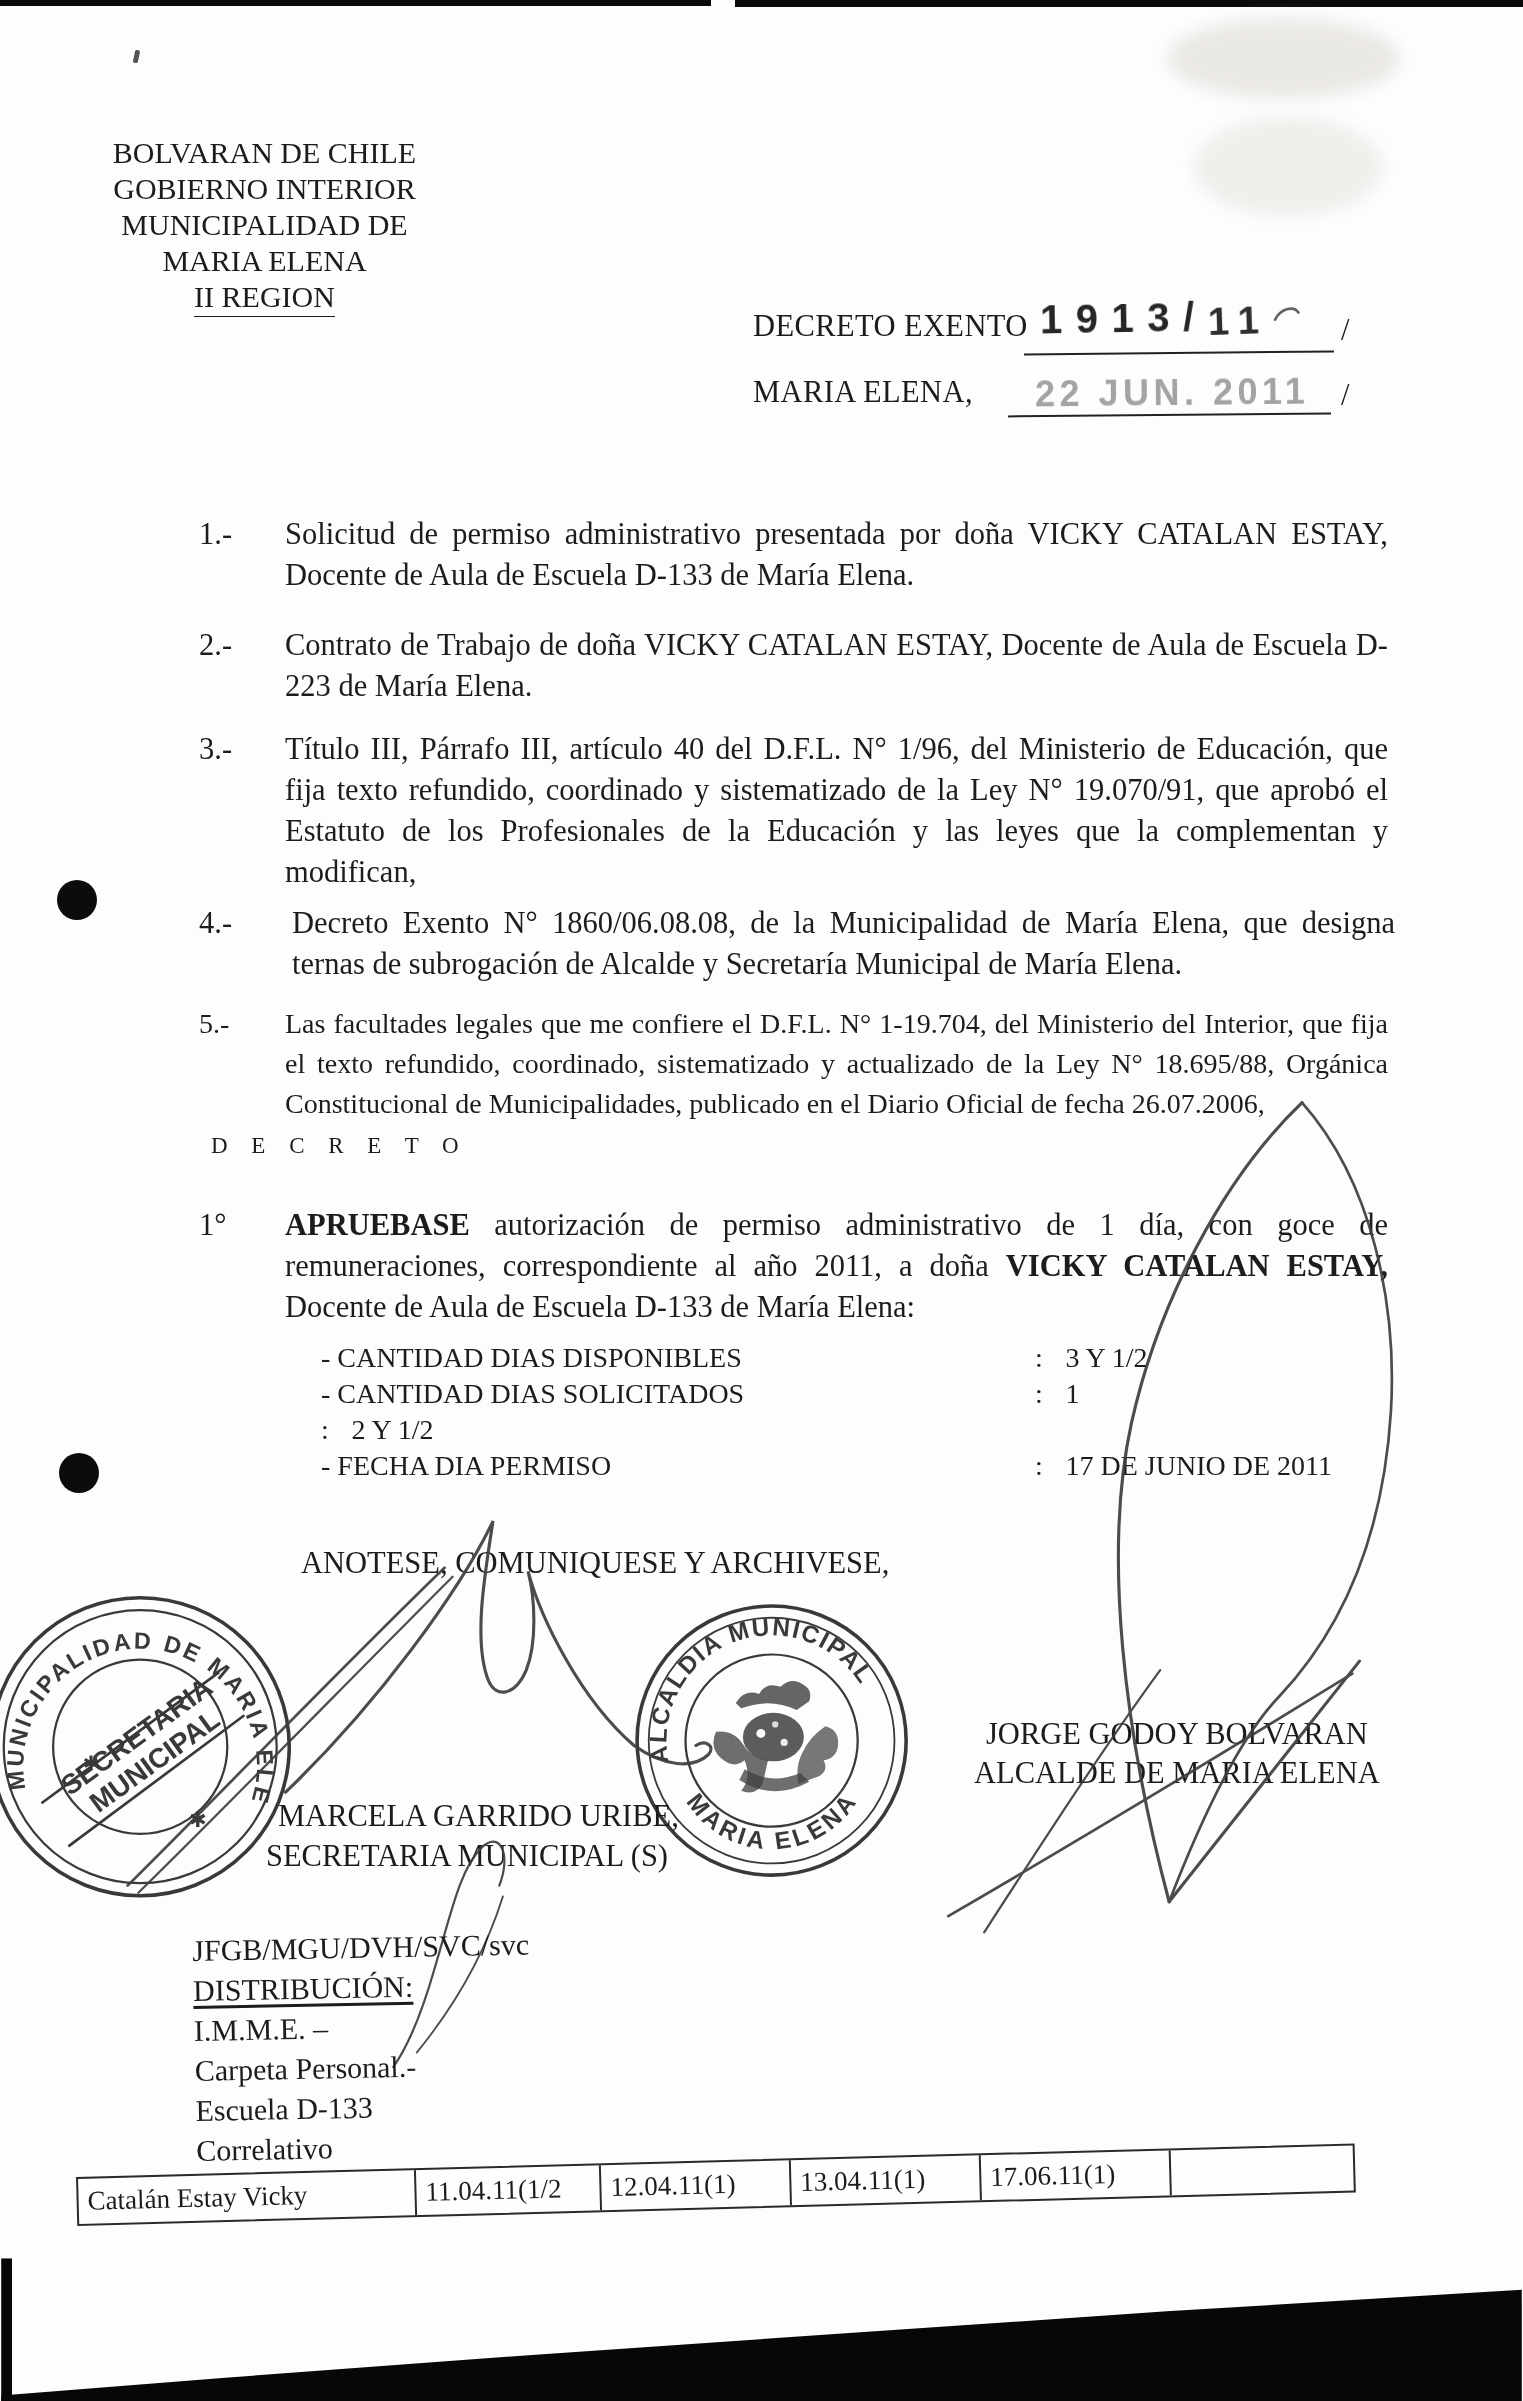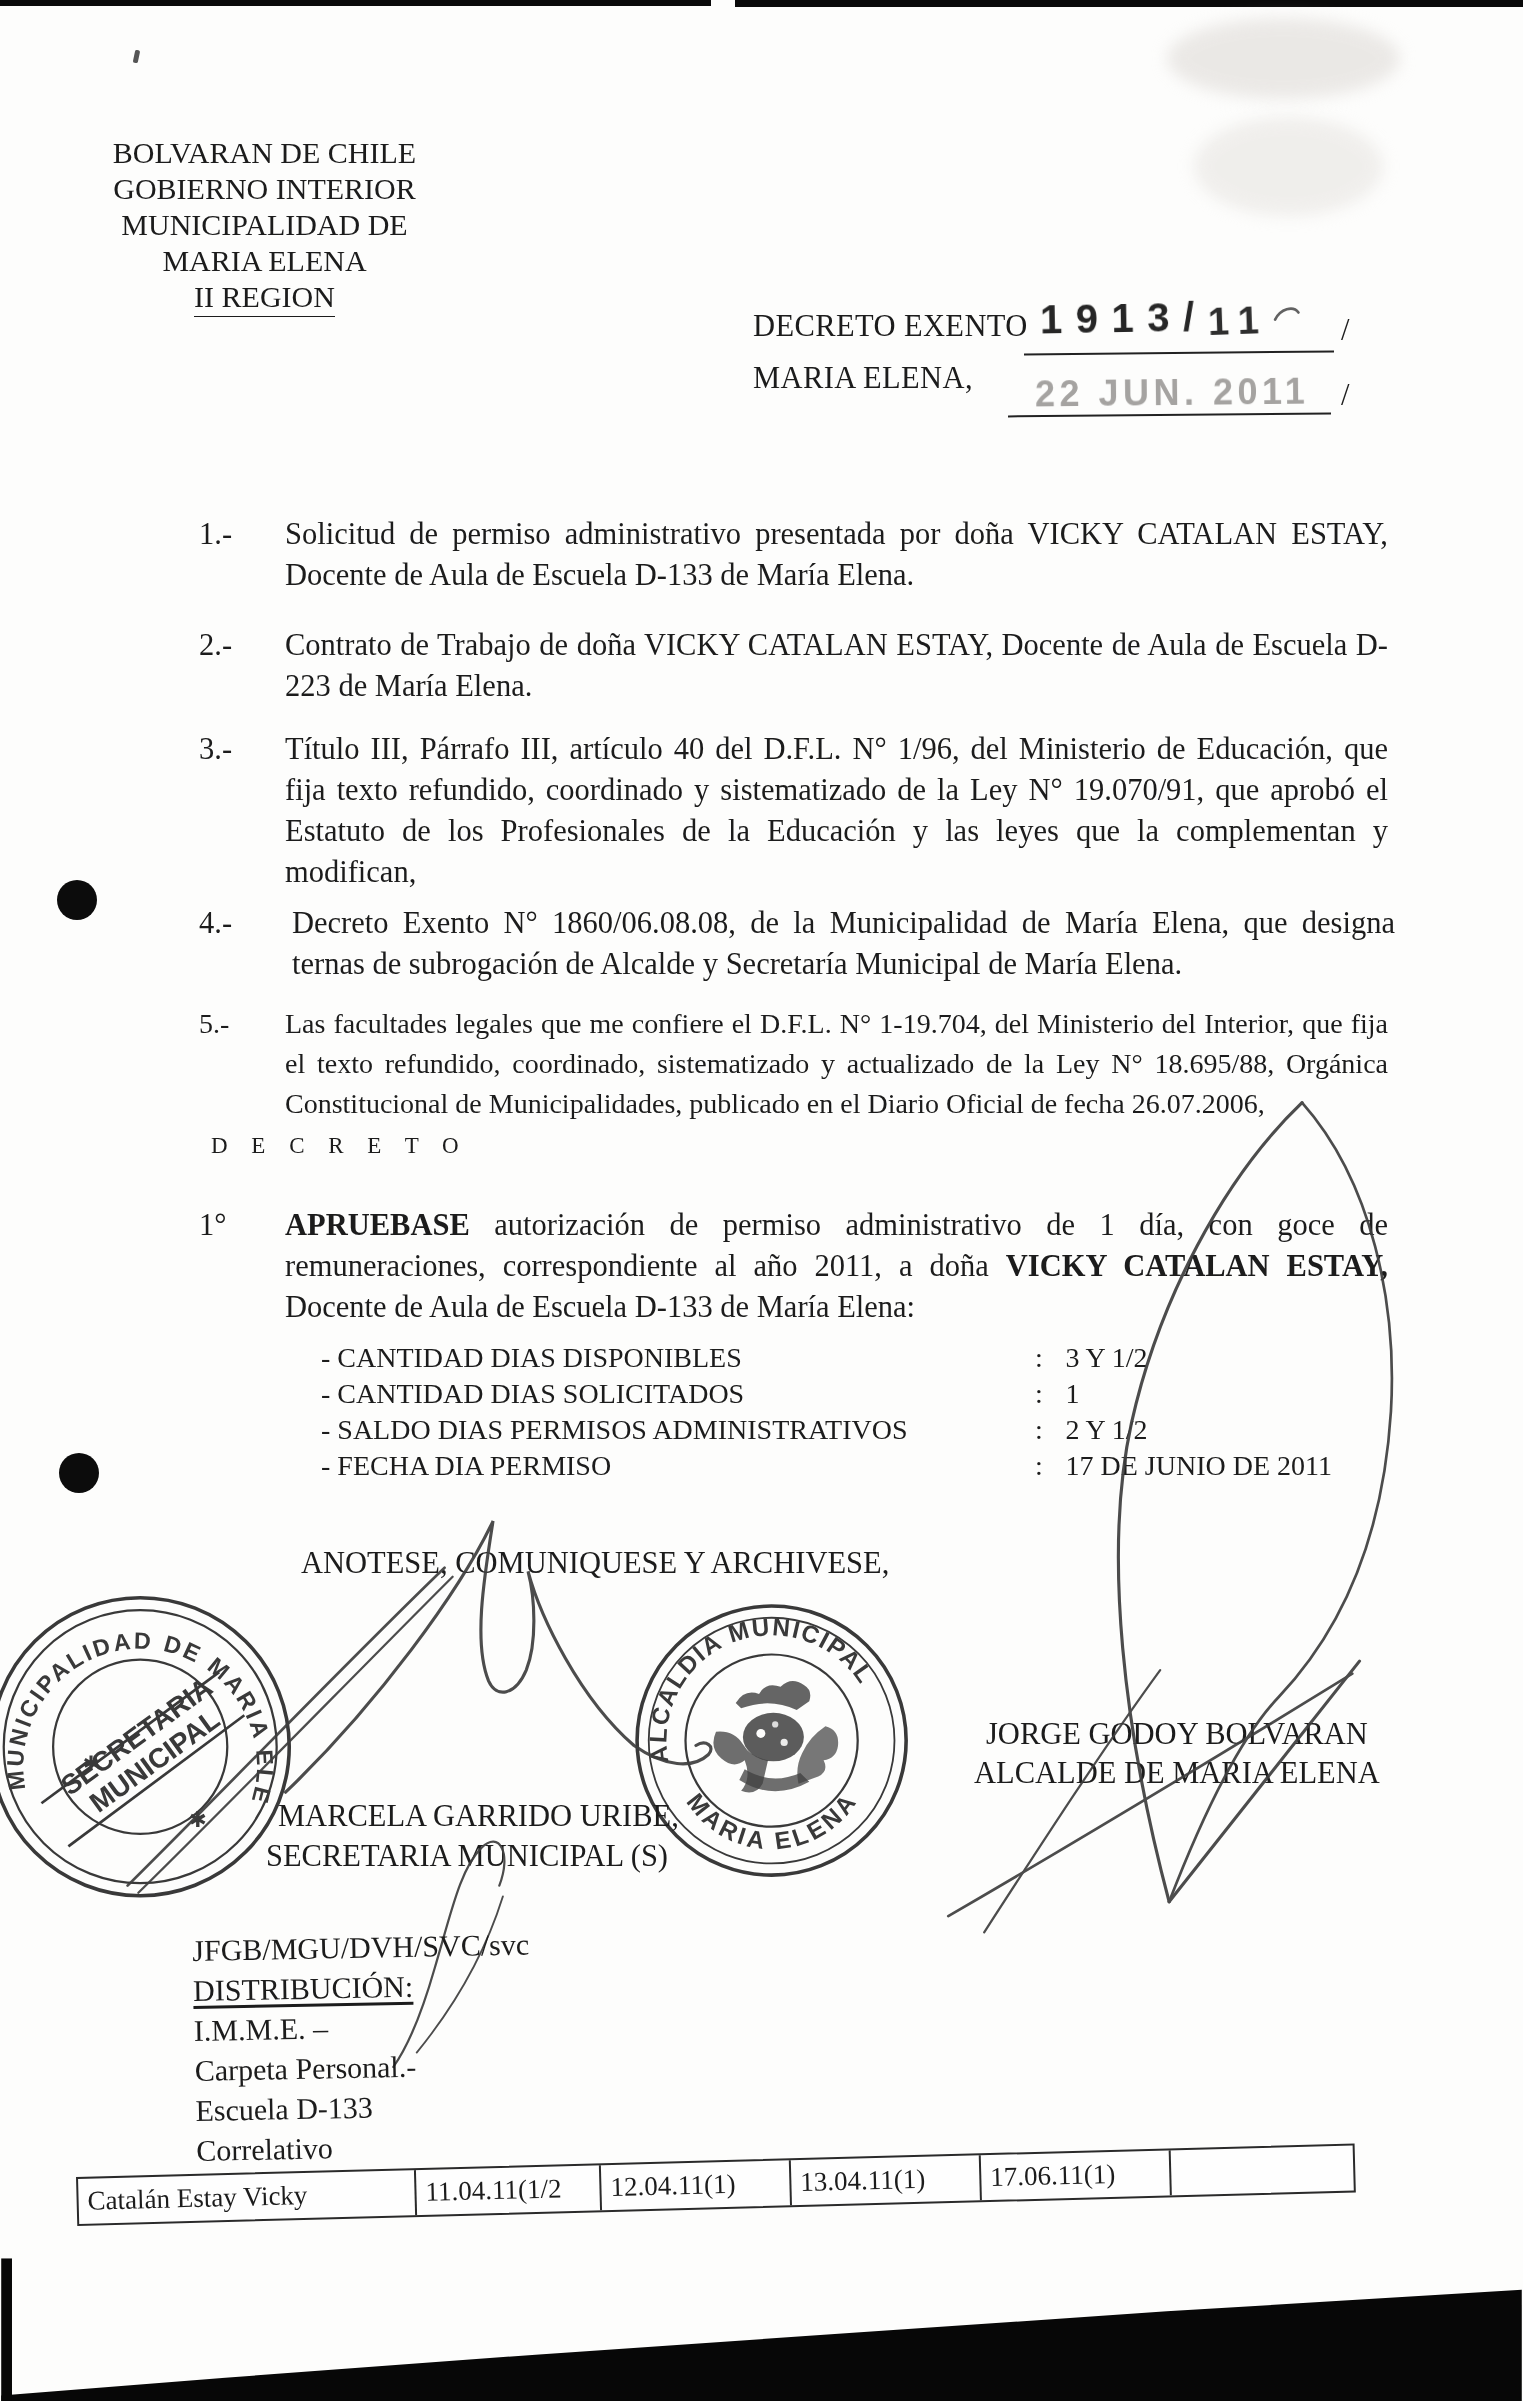--- a/index.html
+++ b/index.html
@@ -77,21 +77,21 @@
     <div class="t">MARIA ELENA</div>
     <div class="t"><span class="u">II REGION</span></div>
   </div>
 
   <div class="abs t heading" style="left:753px;top:309px;">DECRETO EXENTO</div>
   <div class="abs t stamp-num" style="left:1040px;top:296px;">1913/</div>
   <div class="abs t stamp-num-hand" style="left:1208px;top:300px;">11</div>
   <div class="abs blank-line" style="left:1024px;top:352px;width:310px;transform:rotate(-.6deg);"></div>
   <div class="abs t slash" style="left:1341px;top:313px;">/</div>
 
-  <div class="abs t heading" style="left:753px;top:361px;">MARIA ELENA,</div>
+  <div class="abs t heading" style="left:753px;top:375px;">MARIA ELENA,</div>
   <div class="abs t stamp-date" style="left:1035px;top:372px;">22 JUN. 2011</div>
   <div class="abs blank-line" style="left:1008px;top:414px;width:323px;transform:rotate(-.5deg);"></div>
   <div class="abs t slash" style="left:1341px;top:378px;">/</div>
 
 
   <div class="abs body-text" style="left:199px;top:514px;">
     <span class="abs t" style="left:0;top:0;">1.-</span>
     <div class="abs par" style="left:86px;top:0;">Solicitud de permiso administrativo presentada por doña VICKY CATALAN ESTAY, Docente de Aula de Escuela D-133  de María Elena.</div>
   </div>
 
@@ -129,21 +129,20 @@
       <span class="detail-label t">- CANTIDAD   DIAS DISPONIBLES</span>
       <span class="detail-colon">:</span>
       <span class="t">3 Y 1/2</span>
     </div>
     <div class="detail-row">
       <span class="detail-label t">- CANTIDAD DIAS SOLICITADOS</span>
       <span class="detail-colon">:</span>
       <span class="t">1</span>
     </div>
     <div class="detail-row">
-      <span class="detail-label t">- SALDO DIAS PERMISOS ADMINISTRATIVOS</span>
       <span class="detail-colon">:</span>
       <span class="t">2 Y 1/2</span>
     </div>
     <div class="detail-row">
       <span class="detail-label t">- FECHA DIA PERMISO</span>
       <span class="detail-colon">:</span>
       <span class="t">17 DE JUNIO DE 2011</span>
     </div>
   </div>
 

